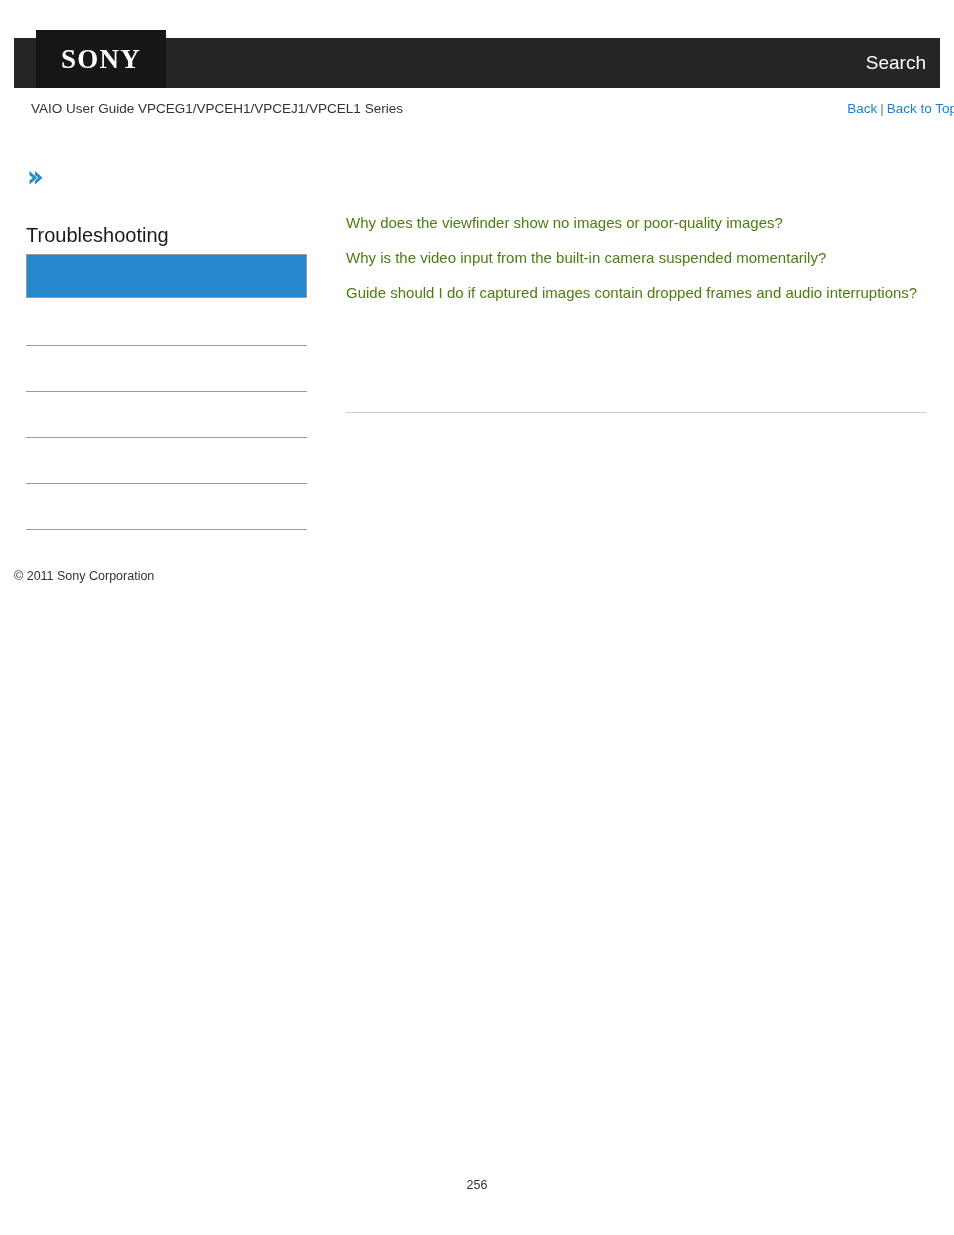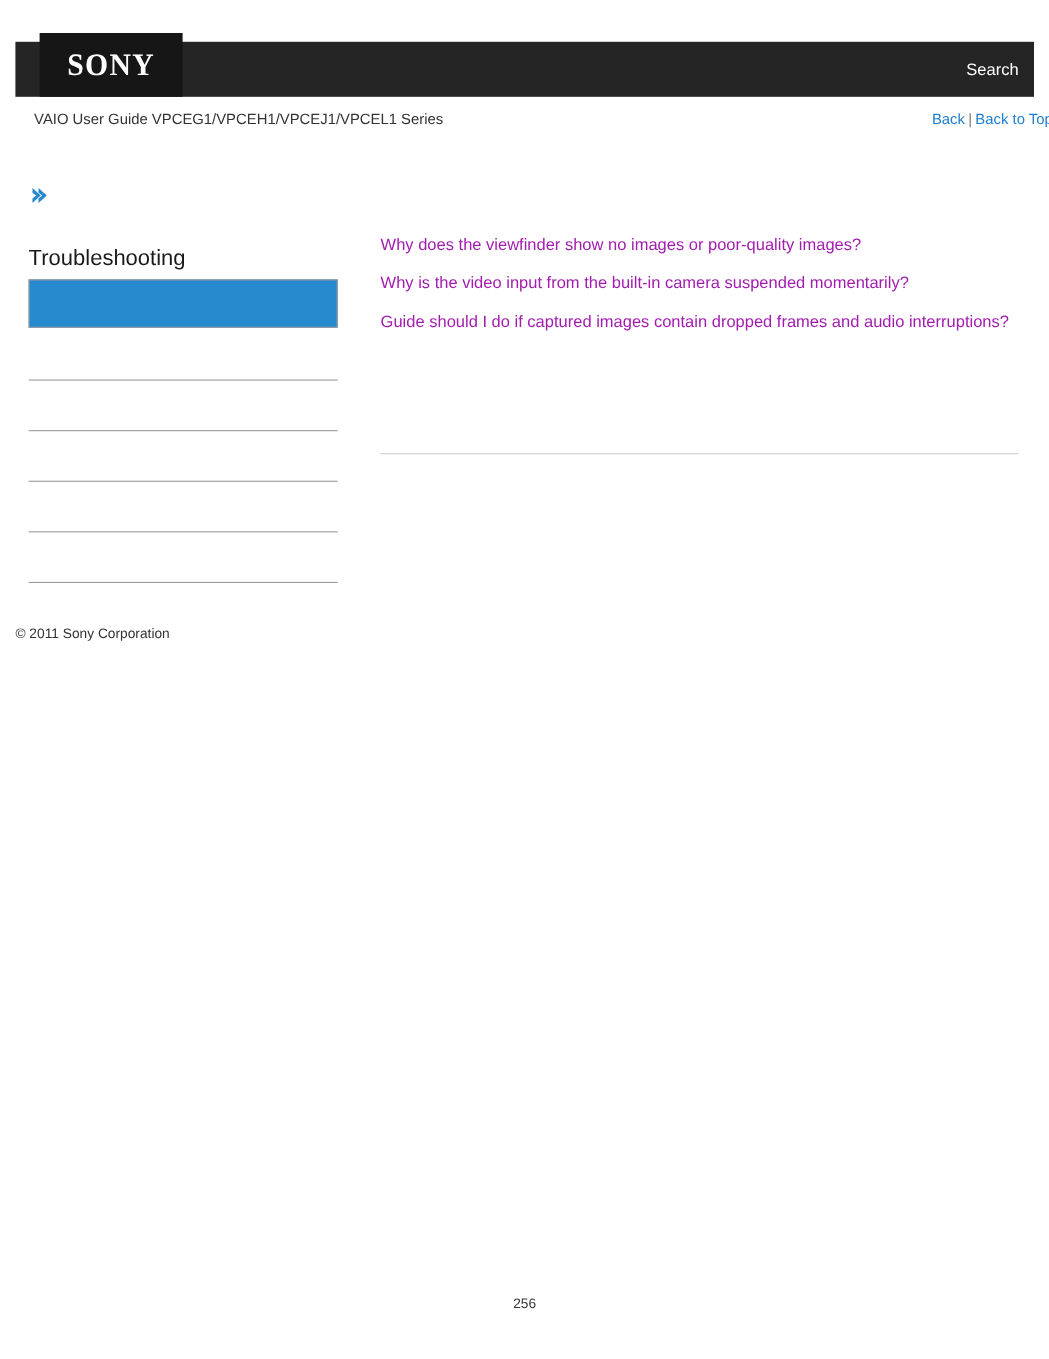--- a/index.html
+++ b/index.html
@@ -46,21 +46,21 @@
     transform: scaleY(1.05);
   }
   .search-link {
     position: absolute;
     right: 14px;
     top: 0;
     height: 50px;
     display: flex;
     align-items: center;
     color: #ffffff;
-    font-size: 15px;
+    font-size: 19px;
     text-decoration: none;
     cursor: pointer;
   }
 
   
   .subheader {
     position: absolute;
     left: 31px;
     top: 101px;
     width: 926px;
@@ -140,21 +140,21 @@
 
   
   .main {
     position: absolute;
     left: 346px;
     top: 213px;
     width: 580px;
   }
   .qa-link {
     display: block;
-    color: #a21caf;
+    color: #4d7c0f;
     font-size: 15px;
     line-height: 20px;
     text-decoration: none;
     margin-bottom: 15px;
     cursor: pointer;
   }
   .content-divider {
     position: absolute;
     left: 346px;
     top: 412px;

